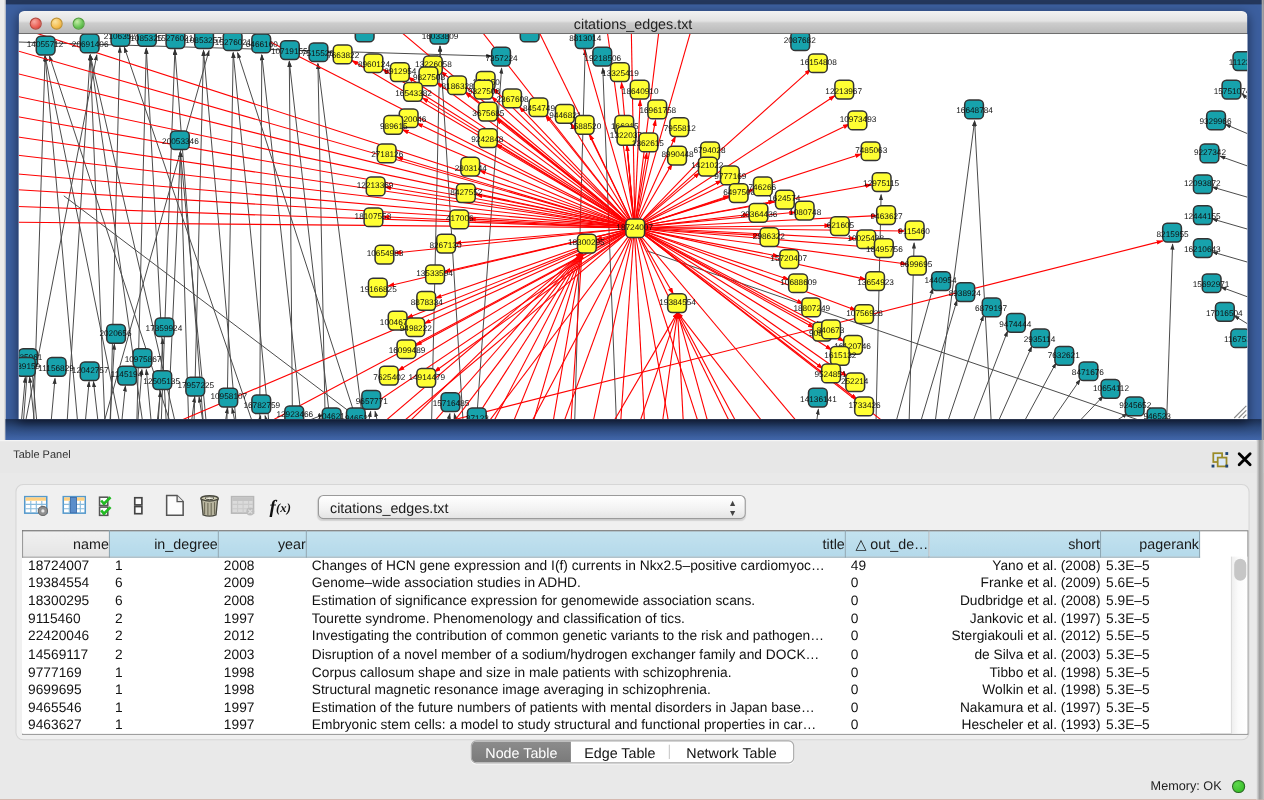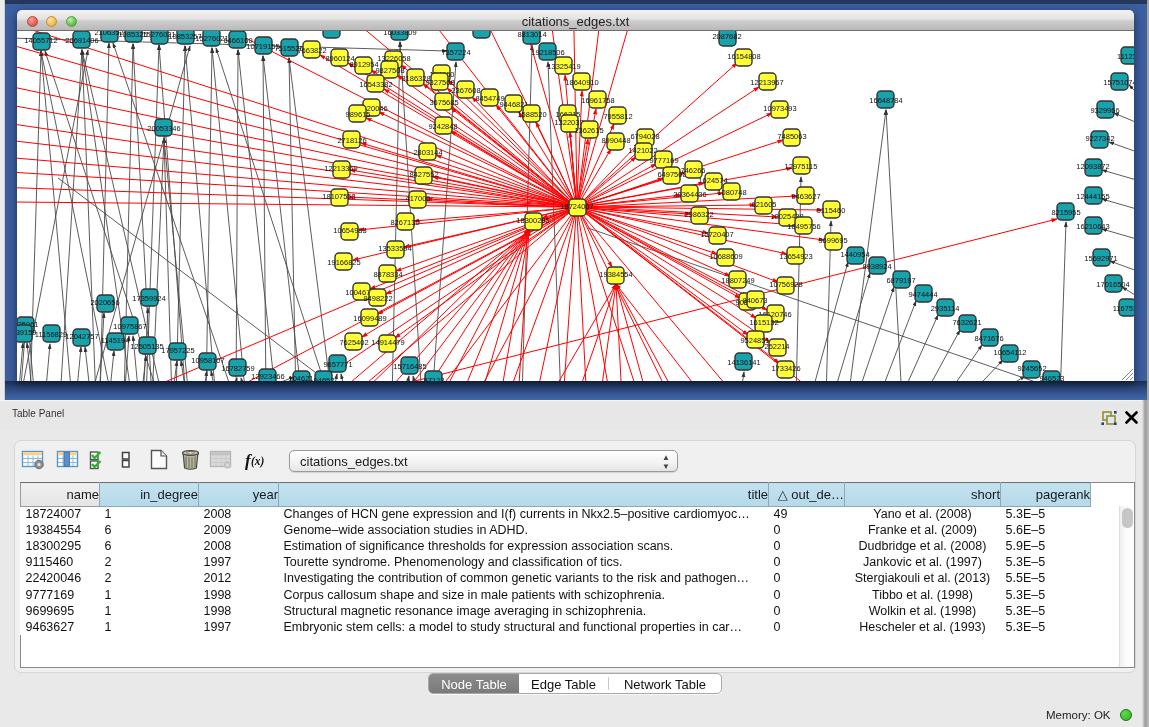--- a/index.html
+++ b/index.html
@@ -29,21 +29,21 @@
 #combo { position:absolute; left:289px; top:450px; width:389px; height:22px; border:1px solid #9a9a9a; border-radius:5px;
   background:linear-gradient(180deg,#ffffff 0%,#f2f2f2 60%,#e4e4e4 100%); box-shadow:0 1px 1px rgba(0,0,0,.12);}
 #combo .txt { position:absolute; left:10px; top:3px; font-size:13px; color:#1a1a1a; }
 #combo .arr { position:absolute; right:7px; top:2px; font-size:8px; color:#444; line-height:9px; text-align:center; }
 
 table#tbl { position:absolute; left:20px; top:482px; border-collapse:collapse; table-layout:fixed; background:#fff; font-size:12.5px; }
 #tbl th { height:23.5px; font-weight:normal; font-size:13px; color:#1a1a1a; text-align:right;
   background:linear-gradient(180deg,#c3e2ef 0%,#b4d9ea 100%); border:1px solid #8fa8b4; border-top:1px solid #707070; padding:0; overflow:hidden; white-space:nowrap; }
 #tbl th.first { background:linear-gradient(180deg,#f0f0f0 0%,#e4e4e4 100%); border:1px solid #9a9a9a; border-top:1px solid #707070; border-right:1px solid #8fa8b4;}
 #tbl td { height:16.1px; padding:0 0 0 5px; color:#111; white-space:nowrap; overflow:hidden; text-overflow:ellipsis; border:none; }
-#tbl td.c { text-align:center; padding:0; }
+#tbl td.c { text-align:right; padding:0; }
 #tblwrap { position:absolute; left:20px; top:482px; width:1115px; height:186px; background:#fff; border:1px solid #888; }
 #vscroll { position:absolute; left:1119px; top:506px; width:15px; height:161px; background:linear-gradient(90deg,#efefef,#fbfbfb 40%,#ffffff); border-left:1px solid #dcdcdc; }
 #vthumb { position:absolute; left:2px; top:2px; width:11px; height:20px; border-radius:6px; background:#c6c6c6; }
 
 #tabs { position:absolute; left:428px; top:673px; height:21px; display:flex; border:1px solid #a9a9a9; border-radius:5px; overflow:hidden; background:#fff; box-shadow:0 1px 0 rgba(255,255,255,.7);}
 #tabs div { font-size:13px; padding:2.5px 0 0 0; text-align:center; }
 #tabs .sel { background:linear-gradient(180deg,#8c8c8c,#7a7a7a); color:#fff; width:90px; }
 #tabs .n { color:#111; width:89px; }
 #tabs .sep { width:1px; background:#c9c9c9; margin:3px 0; padding:0; }
 
@@ -696,59 +696,77 @@
           <td>2009</td>
           <td>Genome–wide association studies in ADHD.</td>
           <td>0</td>
           <td class="c">Franke et al. (2009)</td>
           <td>5.6E–5</td>
         </tr>
       <tr>
           <td>18300295</td>
           <td>6</td>
           <td>2008</td>
-          <td>Estimation of significance thresholds for expression association scans.</td>
+          <td>Estimation of significance expression for genomewide association scans.</td>
           <td>0</td>
           <td class="c">Dudbridge et al. (2008)</td>
           <td>5.9E–5</td>
         </tr>
       <tr>
           <td>9115460</td>
           <td>2</td>
           <td>1997</td>
           <td>Tourette syndrome. Phenomenology and classification of tics.</td>
           <td>0</td>
           <td class="c">Jankovic et al. (1997)</td>
           <td>5.3E–5</td>
         </tr>
       <tr>
           <td>22420046</td>
           <td>2</td>
           <td>2012</td>
           <td>Investigating the contribution of common genetic variants to the risk and pathogen…</td>
           <td>0</td>
-          <td class="c">Stergiakouli et al. (2013)</td>
+          <td class="c">Stergiakouli et al. (2012)</td>
           <td>5.5E–5</td>
+        </tr>
+      <tr>
+          <td>14569117</td>
+          <td>2</td>
+          <td>2003</td>
+          <td>Disruption of a novel member of a sodium/hydrogen exchanger family and DOCK…</td>
+          <td>0</td>
+          <td class="c">de Silva et al. (2003)</td>
+          <td>5.3E–5</td>
         </tr>
       <tr>
           <td>9777169</td>
           <td>1</td>
           <td>1998</td>
           <td>Corpus callosum shape and size in male patients with schizophrenia.</td>
           <td>0</td>
           <td class="c">Tibbo et al. (1998)</td>
           <td>5.3E–5</td>
         </tr>
       <tr>
           <td>9699695</td>
           <td>1</td>
           <td>1998</td>
           <td>Structural magnetic resonance image averaging in schizophrenia.</td>
           <td>0</td>
           <td class="c">Wolkin et al. (1998)</td>
+          <td>5.3E–5</td>
+        </tr>
+      <tr>
+          <td>9465546</td>
+          <td>1</td>
+          <td>1997</td>
+          <td>Estimation of the future numbers of patients with mental disorders in Japan base…</td>
+          <td>0</td>
+          <td class="c">Nakamura et al. (1997)</td>
           <td>5.3E–5</td>
         </tr>
       <tr>
           <td>9463627</td>
           <td>1</td>
           <td>1997</td>
           <td>Embryonic stem cells: a model to study structural and functional properties in car…</td>
           <td>0</td>
           <td class="c">Hescheler et al. (1993)</td>
           <td>5.3E–5</td>

